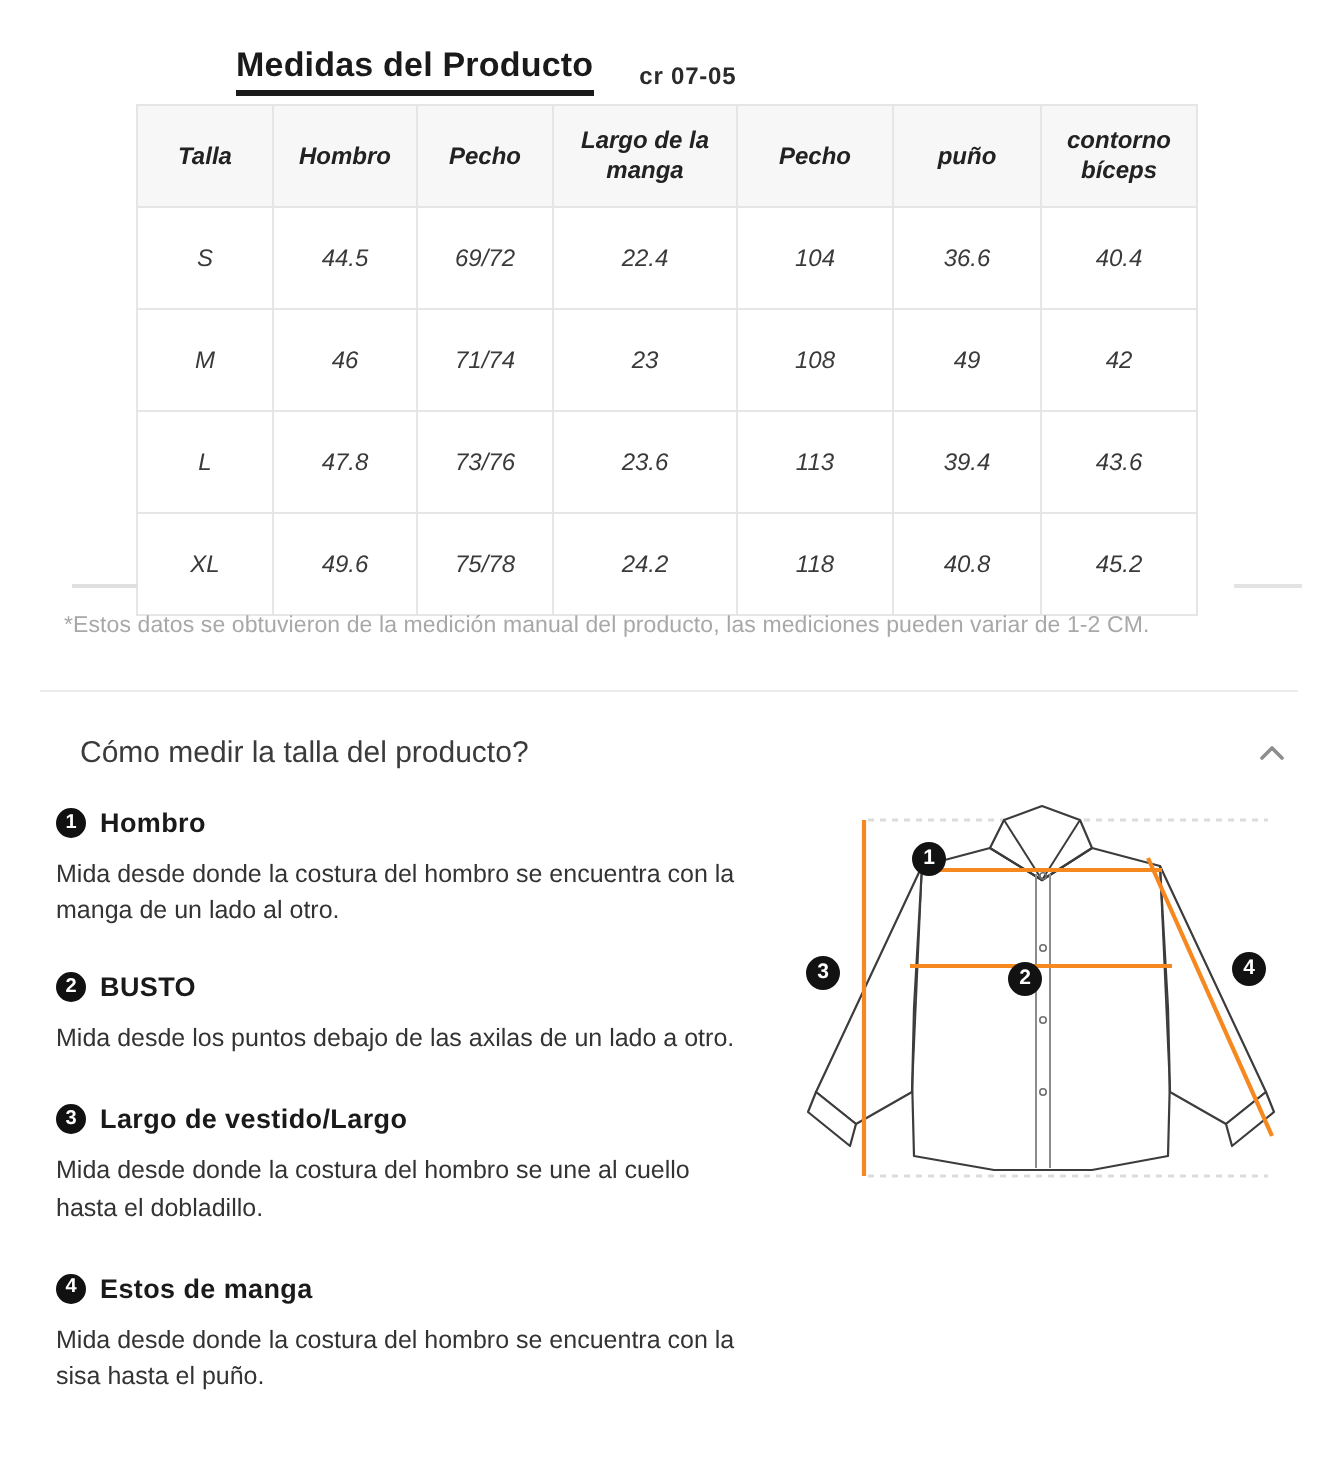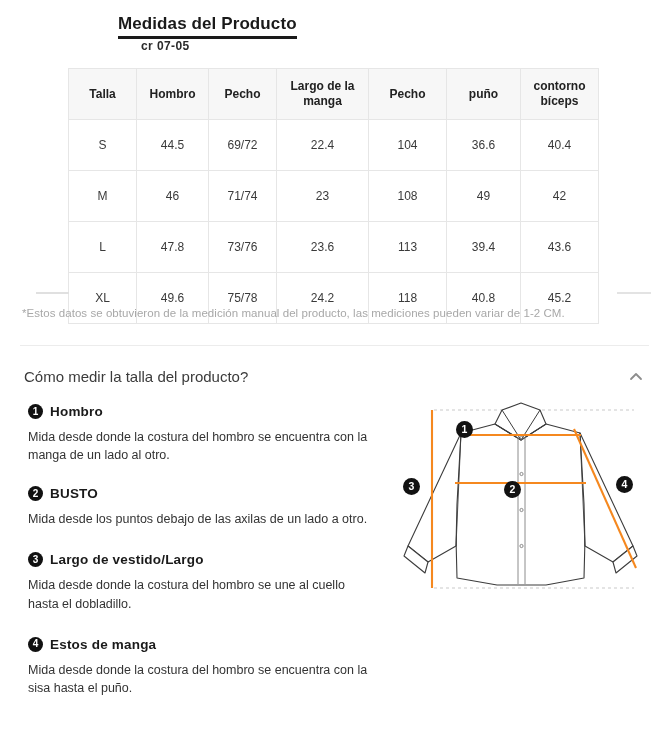--- a/index.html
+++ b/index.html
@@ -14,23 +14,22 @@
 
   #page { position: relative; width: 669px; height: 739px; background:#fff; }
 
   
   .title-row {
     position: absolute;
     left: 0; top: 14px;
     width: 669px;
     height: 34px;
     display: flex;
-    align-items: flex-start;
+    align-items: flex-end;
     padding-left: 118px;
-    flex-direction: column;
   }
   .title-main {
     font-size: 17px;
     font-weight: bold;
     color: #1a1a1a;
     letter-spacing: .1px;
     border-bottom: 3px solid #1a1a1a;
     padding-bottom: 2px;
     line-height: 1.15;
   }
@@ -39,22 +38,23 @@
     font-weight: bold;
     color: #2b2b2b;
     margin-left: 23px;
     padding-bottom: 3px;
     letter-spacing: .4px;
   }
 
   
   .table-wrap {
     position: absolute;
-    left: 68px; top: 68px;
+    left: 68px; top: 52px;
     width: 530px;
+    font-style: italic;
   }
   table.size-table {
     border-collapse: collapse;
     width: 530px;
     table-layout: fixed;
   }
   table.size-table th,
   table.size-table td {
     border: 1px solid #e6e6e6;
     text-align: center;
@@ -94,21 +94,21 @@
   .rule-right {
     position: absolute;
     left: 617px; top: 292px;
     width: 34px; height: 2px;
     background: #e3e3e3;
   }
 
   
   .footnote {
     position: absolute;
-    left: 22px; top: 307px;
+    left: 32px; top: 307px;
     width: 610px;
     font-size: 11.5px;
     color: #a8a8a8;
     letter-spacing: .05px;
   }
 
   
   .section-divider {
     position: absolute;
     left: 20px; top: 345px;
@@ -123,20 +123,21 @@
     width: 621px;
     height: 33px;
     display: flex;
     align-items: center;
     justify-content: space-between;
   }
   .collapse-title {
     font-size: 15px;
     color: #3b3b3b;
     font-weight: normal;
+    margin-left: 16px;
   }
   .chevron { width: 18px; height: 18px; display:block; }
 
   
   .steps {
     position: absolute;
     left: 28px; top: 404px;
     width: 360px;
   }
   .step { margin-bottom: 20px; }

